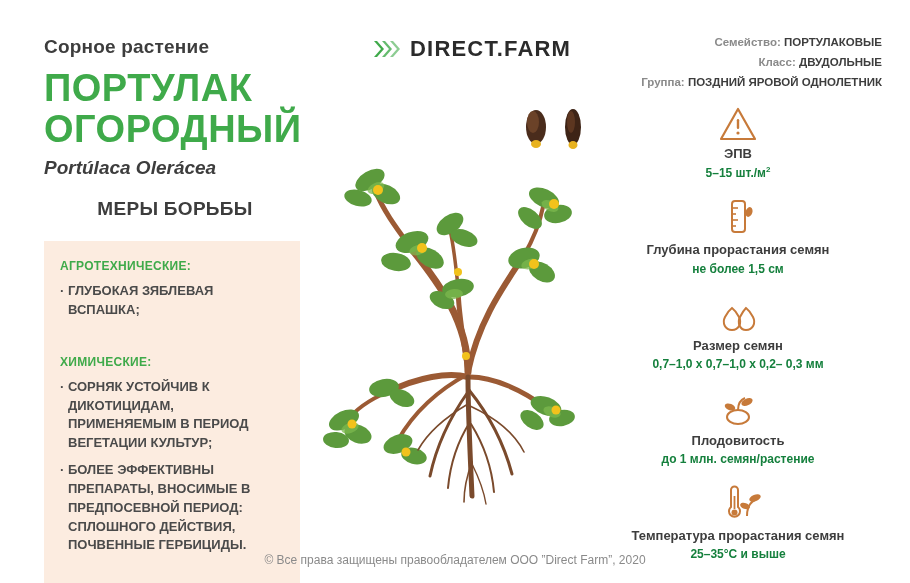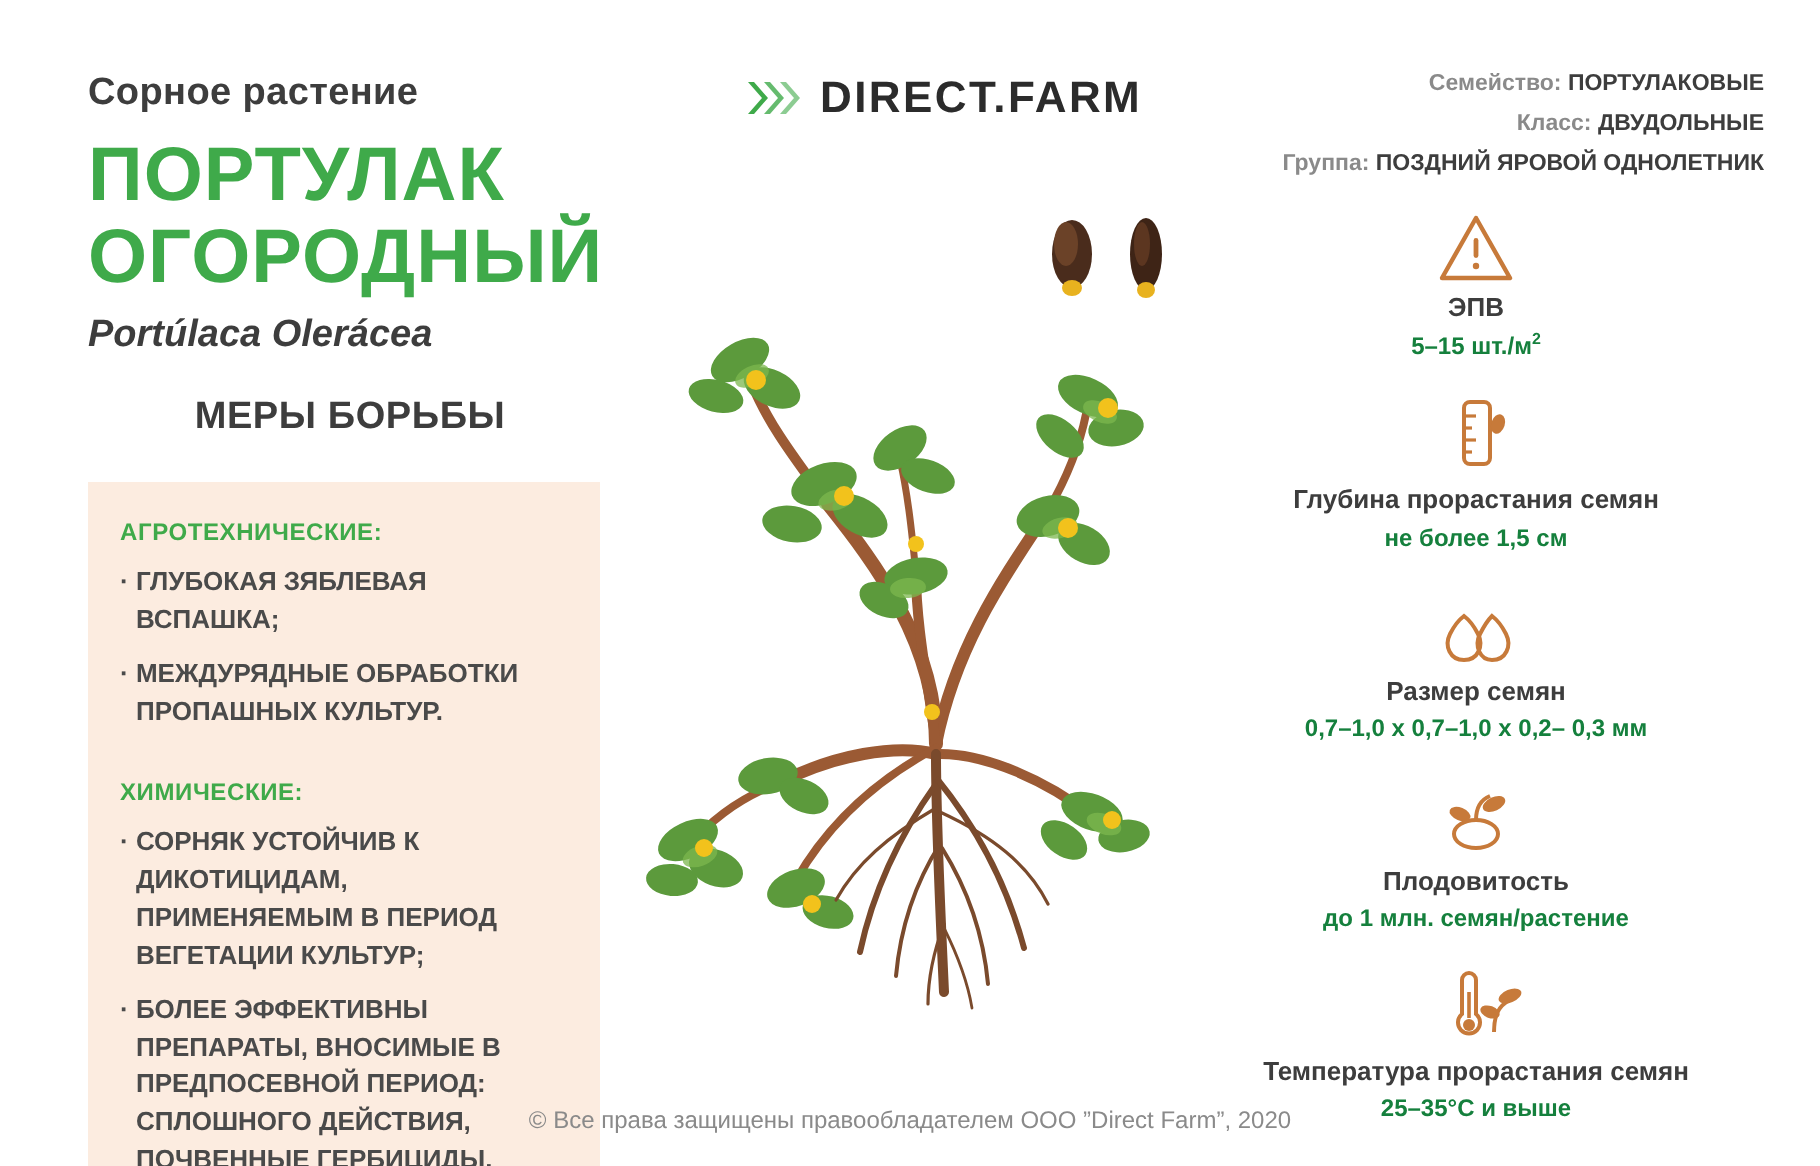--- a/index.html
+++ b/index.html
@@ -71,21 +71,21 @@
     box-sizing: border-box;
     min-height: 275px;
   }
   .grp-title {
     font-size: 12px;
     font-weight: bold;
     color: #3faa4a;
     letter-spacing: 0.3px;
     margin: 0 0 9px 0;
   }
-  .grp-title.second { margin-top: 24px; }
+  .grp-title.second { margin-top: 35px; }
   .bullet {
     font-size: 13px;
     line-height: 1.45;
     color: #4a4a4a;
     font-weight: bold;
     margin: 4px 0 8px 0;
     padding-left: 8px;
     text-indent: -8px;
   }
 
@@ -183,21 +183,20 @@
       <span>ПОРТУЛАК</span>
       <span class="l2">ОГОРОДНЫЙ</span>
     </div>
     <div class="latin">Portúlaca Olerácea</div>
 
     <div class="measures-title">МЕРЫ БОРЬБЫ</div>
 
     <div class="measures-box">
       <div class="grp-title">АГРОТЕХНИЧЕСКИЕ:</div>
       <div class="bullet">· ГЛУБОКАЯ ЗЯБЛЕВАЯ ВСПАШКА;</div>
-      <div class="bullet">· МЕЖДУРЯДНЫЕ ОБРАБОТКИ ПРОПАШНЫХ КУЛЬТУР.</div>
 
       <div class="grp-title second">ХИМИЧЕСКИЕ:</div>
       <div class="bullet">· СОРНЯК УСТОЙЧИВ К ДИКОТИЦИДАМ, ПРИМЕНЯЕМЫМ В ПЕРИОД ВЕГЕТАЦИИ КУЛЬТУР;</div>
       <div class="bullet">· БОЛЕЕ ЭФФЕКТИВНЫ ПРЕПАРАТЫ, ВНОСИМЫЕ В ПРЕДПОСЕВНОЙ ПЕРИОД: СПЛОШНОГО ДЕЙСТВИЯ, ПОЧВЕННЫЕ ГЕРБИЦИДЫ.</div>
     </div>
   </div>
 
   <div class="brand">
     <span class="brand-mark">
       <svg width="26" height="22" viewBox="0 0 26 22" xmlns="http://www.w3.org/2000/svg">

